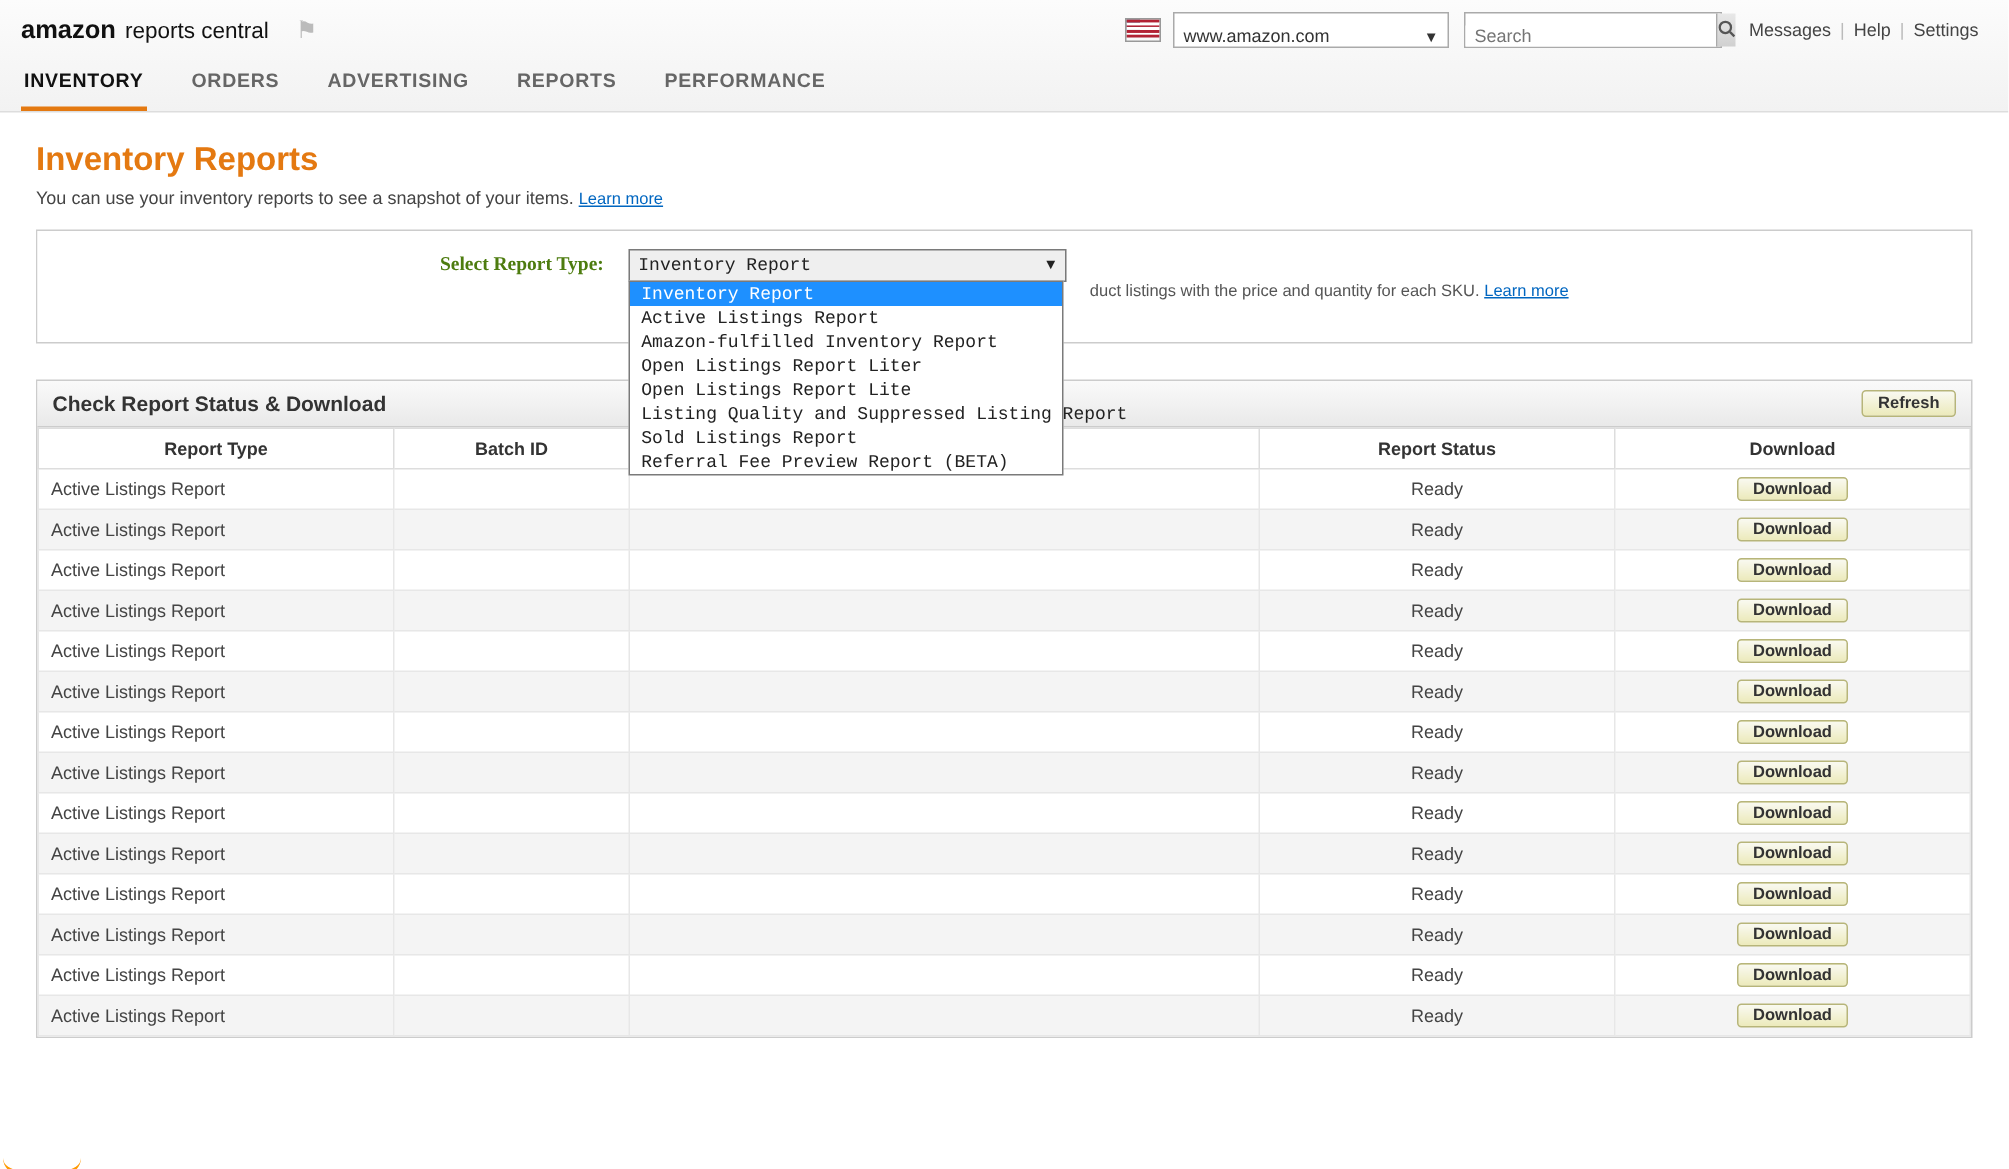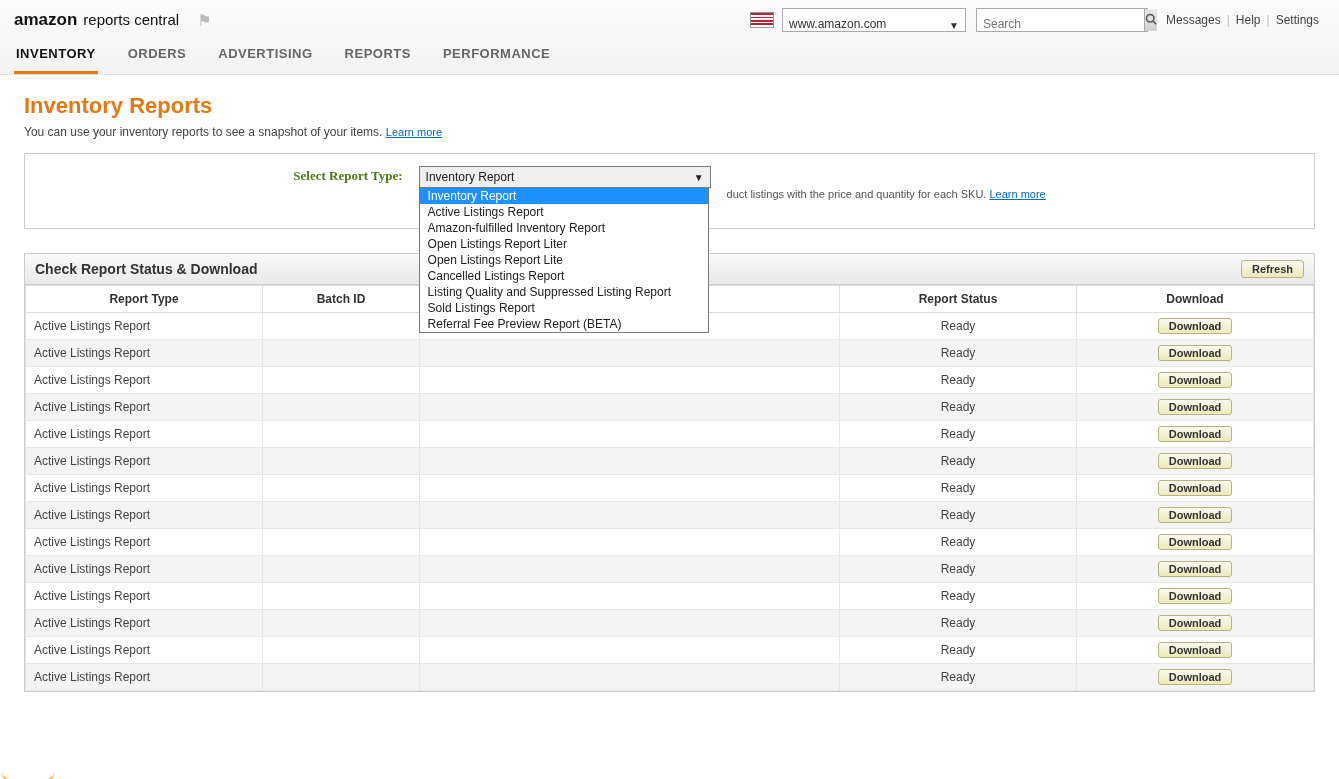--- a/index.html
+++ b/index.html
@@ -119,21 +119,21 @@
     padding:2px 10px;font-size:11px;font-weight:bold;color:#333;
   }
   .panel-body {padding:12px 10px 28px;background:#fff;}
   .req-row {
     display:flex;align-items:flex-start;gap:16px;justify-content:center;
   }
   .req-label {font-weight:bold;font-size:13px;color:#4d7c0f;padding-top:2px;font-family:Liberation Serif, serif;}
   .select-box {
     width:278px;border:1px solid #7a7a7a;background:#efefef;
     height:20px;display:flex;align-items:center;justify-content:space-between;
-    padding:0 6px;font-size:12px;color:#222;position:relative;
+    padding:0 6px;font-size:12px;color:#222;position:relative;font-family:Liberation Mono, monospace;
   }
   .select-box .caret{font-size:10px;color:#222;}
   .dropdown {
     position:absolute;left:-1px;top:20px;width:288px;
     border:1px solid #7a7a7a;background:#fff;z-index:10;
   }
   .dropdown .opt {
     padding:1px 8px;font-size:12px;color:#222;white-space:nowrap;
   }
   .dropdown .opt.sel {background:#1e90ff;color:#fff;}
@@ -223,21 +223,20 @@
         <div>
           <div class="select-box">
             <span>Inventory Report</span>
             <span class="caret">▼</span>
             <div class="dropdown" id="dropdown">
                 <div class="opt sel">Inventory Report</div>
                 <div class="opt">Active Listings Report</div>
                 <div class="opt">Amazon-fulfilled Inventory Report</div>
                 <div class="opt">Open Listings Report Liter</div>
                 <div class="opt">Open Listings Report Lite</div>
-                <div class="opt">Cancelled Listings Report</div>
                 <div class="opt">Listing Quality and Suppressed Listing Report</div>
                 <div class="opt">Sold Listings Report</div>
                 <div class="opt">Referral Fee Preview Report (BETA)</div>
               </div>
           </div>
         </div>
         <div class="helptext" style="padding-top:22px;">
           <span>duct listings with the price and quantity for each SKU.</span>
           <a href="#">Learn more</a>
         </div>

